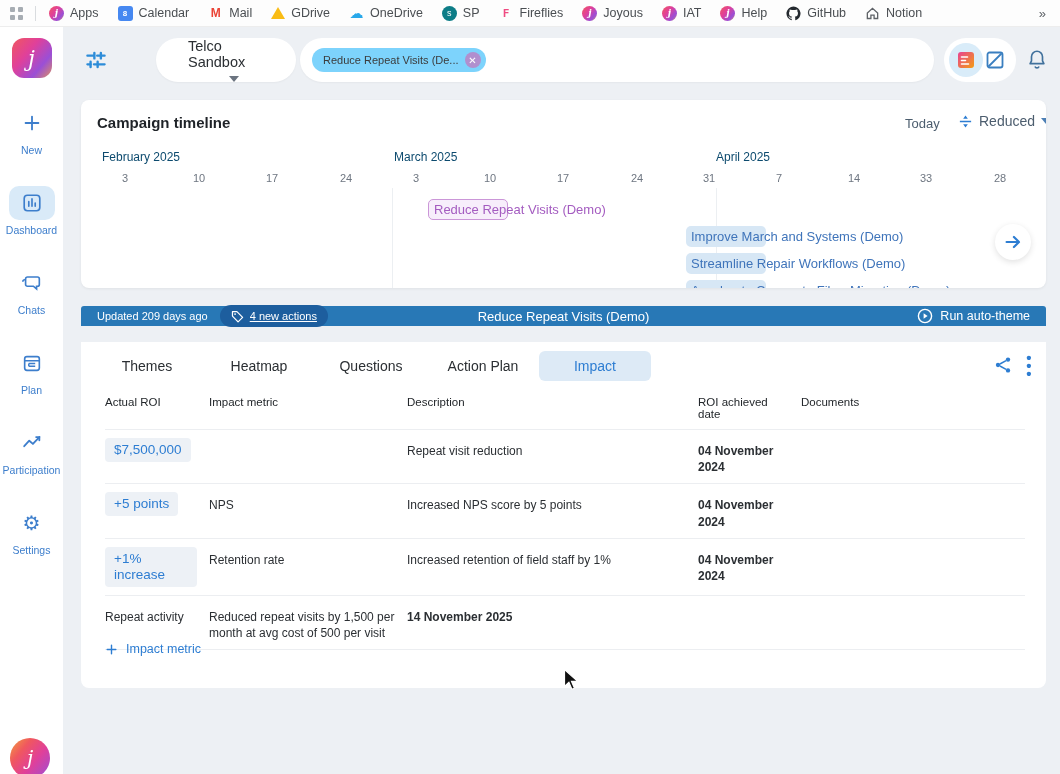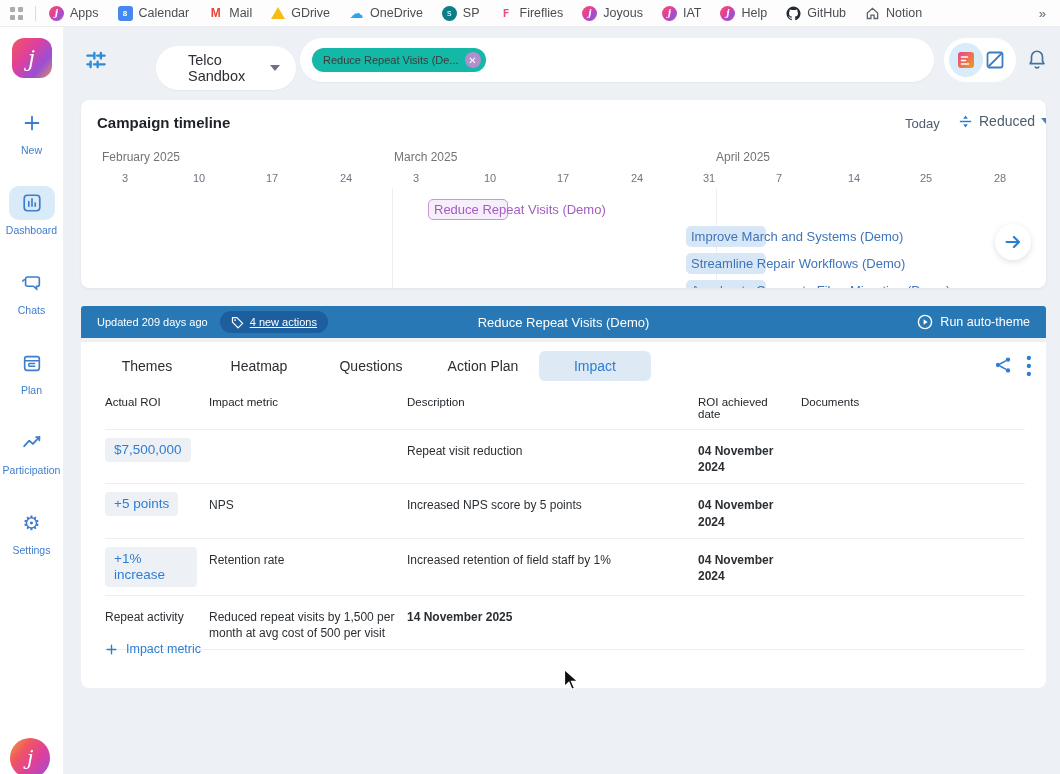--- a/index.html
+++ b/index.html
@@ -30,51 +30,51 @@
   .nav { display:flex; flex-direction:column; align-items:center; margin-top:28px; gap:30px; }
   .nav-item { display:flex; flex-direction:column; align-items:center; gap:4px; cursor:pointer; }
   .nav-icon-wrap { width:46px; height:34px; display:flex; align-items:center; justify-content:center; border-radius:10px; }
   .nav-item.active .nav-icon-wrap { background:#d9eaf8; }
   .nav-label { font-size:10.5px; color:#3d7ecc; }
   .gear-glyph { font-size:20px; color:#3d7ecc; line-height:1; }
   .bottom-logo { position:absolute; left:10px; bottom:-4px; width:40px; height:40px; border-radius:50%; background:linear-gradient(130deg,#f2a23e 0%,#f0575f 30%,#e0409a 60%,#9a4fd6 100%); display:flex; align-items:center; justify-content:center; color:#fff; font-size:20px; font-style:italic; font-family:"DejaVu Serif",serif; }
 
   
   .filter-btn { position:absolute; left:83px; top:47px; width:26px; height:26px; cursor:pointer; }
-  .ws-pill { position:absolute; left:156px; top:46px; width:140px; height:44px; background:#fff; border-radius:22px; display:flex; align-items:center; padding:0 16px 0 32px; cursor:pointer; box-shadow:0 1px 2px rgba(0,0,0,.04); }
+  .ws-pill { position:absolute; left:156px; top:38px; width:140px; height:44px; background:#fff; border-radius:22px; display:flex; align-items:center; padding:0 16px 0 32px; cursor:pointer; box-shadow:0 1px 2px rgba(0,0,0,.04);flex-direction:column; }
   .ws-pill .ws-name { font-size:14.5px; color:#2b2f33; flex:1; }
   .caret { width:0; height:0; border-left:5px solid transparent; border-right:5px solid transparent; border-top:6px solid #6b7480; }
   .search-bar { position:absolute; left:300px; top:38px; width:634px; height:44px; background:#fff; border-radius:22px; display:flex; align-items:center; padding-left:12px; cursor:text; box-shadow:0 1px 2px rgba(0,0,0,.04); }
-  .chip { height:24px; background:#14b8a6; border-radius:12px; display:flex; align-items:center; padding:0 5px 0 11px; gap:6px; cursor:pointer; }
+  .chip { height:24px; background:#7dd3fc; border-radius:12px; display:flex; align-items:center; padding:0 5px 0 11px; gap:6px; cursor:pointer; }
   .chip-label { font-size:11px; color:#3b3b3b; }
   .chip-x { width:16px; height:16px; border-radius:50%; background:#b18fce; color:#fff; font-size:10px; display:flex; align-items:center; justify-content:center; cursor:pointer; }
   .icons-pill { position:absolute; left:944px; top:38px; width:72px; height:44px; background:#fff; border-radius:22px; display:flex; align-items:center; padding:0 10px 0 5px; justify-content:space-between; }
   .survey-circle { width:34px; height:34px; border-radius:50%; background:#d9ecf9; display:flex; align-items:center; justify-content:center; cursor:pointer; }
   .bell-btn { position:absolute; left:1026px; top:47px; width:22px; height:26px; cursor:pointer; }
 
   
   .tl-card { position:absolute; left:81px; top:100px; width:965px; height:188px; background:#fff; border-radius:8px; box-shadow:0 1px 3px rgba(0,0,0,.06); overflow:hidden; }
   .tl-title { position:absolute; left:16px; top:14px; font-size:15px; font-weight:bold; color:#1f2328; }
   .tl-today { position:absolute; left:824px; top:16px; font-size:13px; color:#4c5d6e; cursor:pointer;text-align:center; }
   .tl-mode { position:absolute; left:877px; top:13px; display:flex; align-items:center; gap:6px; cursor:pointer; }
   .tl-mode-label { font-size:14px; color:#4c5d6e; }
-  .month-label { position:absolute; top:50px; font-size:12px; color:#737373; }
+  .month-label { position:absolute; top:50px; font-size:12px; color:#0c4a6e; }
   .day-tick { position:absolute; top:72px; font-size:11px; color:#6e7681; transform:translateX(-50%); }
   .vline { position:absolute; top:88px; bottom:0; width:1px; background:#eceff2; }
   .bar-row { position:absolute; height:22px; }
   .c-bar { position:absolute; top:0; height:21px; border-radius:5px; }
   .c-bar.purple { background:#f7eefb; border:1.5px solid #cb96d8; }
   .c-bar.blue { background:#d7e7f5; }
   .c-label { position:absolute; top:0; line-height:21px; font-size:13px; white-space:nowrap; }
   .c-label.purple { color:#a45cc0; }
   .c-label.blue { color:#3f74ba; }
   .tl-next { position:absolute; left:914px; top:124px; width:36px; height:36px; border-radius:50%; background:#fff; box-shadow:0 2px 6px rgba(0,0,0,.12); display:flex; align-items:center; justify-content:center; cursor:pointer; }
 
   
-  .camp-head { position:absolute; left:81px; top:306px; width:965px; height:32px; background:#2878b6; border-radius:3px 3px 0 0; display:flex; align-items:center; padding:0 16px; color:#fff; }
+  .camp-head { position:absolute; left:81px; top:306px; width:965px; height:20px; background:#2878b6; border-radius:3px 3px 0 0; display:flex; align-items:center; padding:0 16px; color:#fff; }
   .camp-updated { font-size:11px; }
   .actions-badge { margin-left:12px; height:22px; background:#1d5e9e; border-radius:12px; display:flex; align-items:center; gap:6px; padding:0 11px; cursor:pointer;text-decoration:underline; }
   .actions-badge span { font-size:11px; color:#fff; }
   .camp-title { position:absolute; left:0; right:0; text-align:center; font-size:13px; color:#fff; pointer-events:none; }
   .run-theme { margin-left:auto; display:flex; align-items:center; gap:7px; cursor:pointer; }
   .run-theme span { font-size:12.5px; }
 
   
   .content-card { position:absolute; left:81px; top:342px; width:965px; height:346px; background:#fff; border-radius:0 0 8px 8px; }
   .tabs { position:absolute; left:10px; top:9px; display:flex; }
@@ -291,21 +291,21 @@
     <span class="day-tick" style="left:118px">10</span>
     <span class="day-tick" style="left:191px">17</span>
     <span class="day-tick" style="left:265px">24</span>
     <span class="day-tick" style="left:335px">3</span>
     <span class="day-tick" style="left:409px">10</span>
     <span class="day-tick" style="left:482px">17</span>
     <span class="day-tick" style="left:556px">24</span>
     <span class="day-tick" style="left:628px">31</span>
     <span class="day-tick" style="left:698px">7</span>
     <span class="day-tick" style="left:773px">14</span>
-    <span class="day-tick" style="left:845px">25</span>
+    <span class="day-tick" style="left:845px">33</span>
     <span class="day-tick" style="left:919px">28</span>
 
     <div class="vline" style="left:311px"></div>
     <div class="vline" style="left:635px"></div>
 
     <div class="bar-row" style="left:0; top:99px; width:965px;">
       <div class="c-bar purple" style="left:347px; width:80px;"></div>
       <div class="c-label purple" style="left:353px;">Reduce Repeat Visits (Demo)</div>
     </div>
     <div class="bar-row" style="left:0; top:126px; width:965px;">

